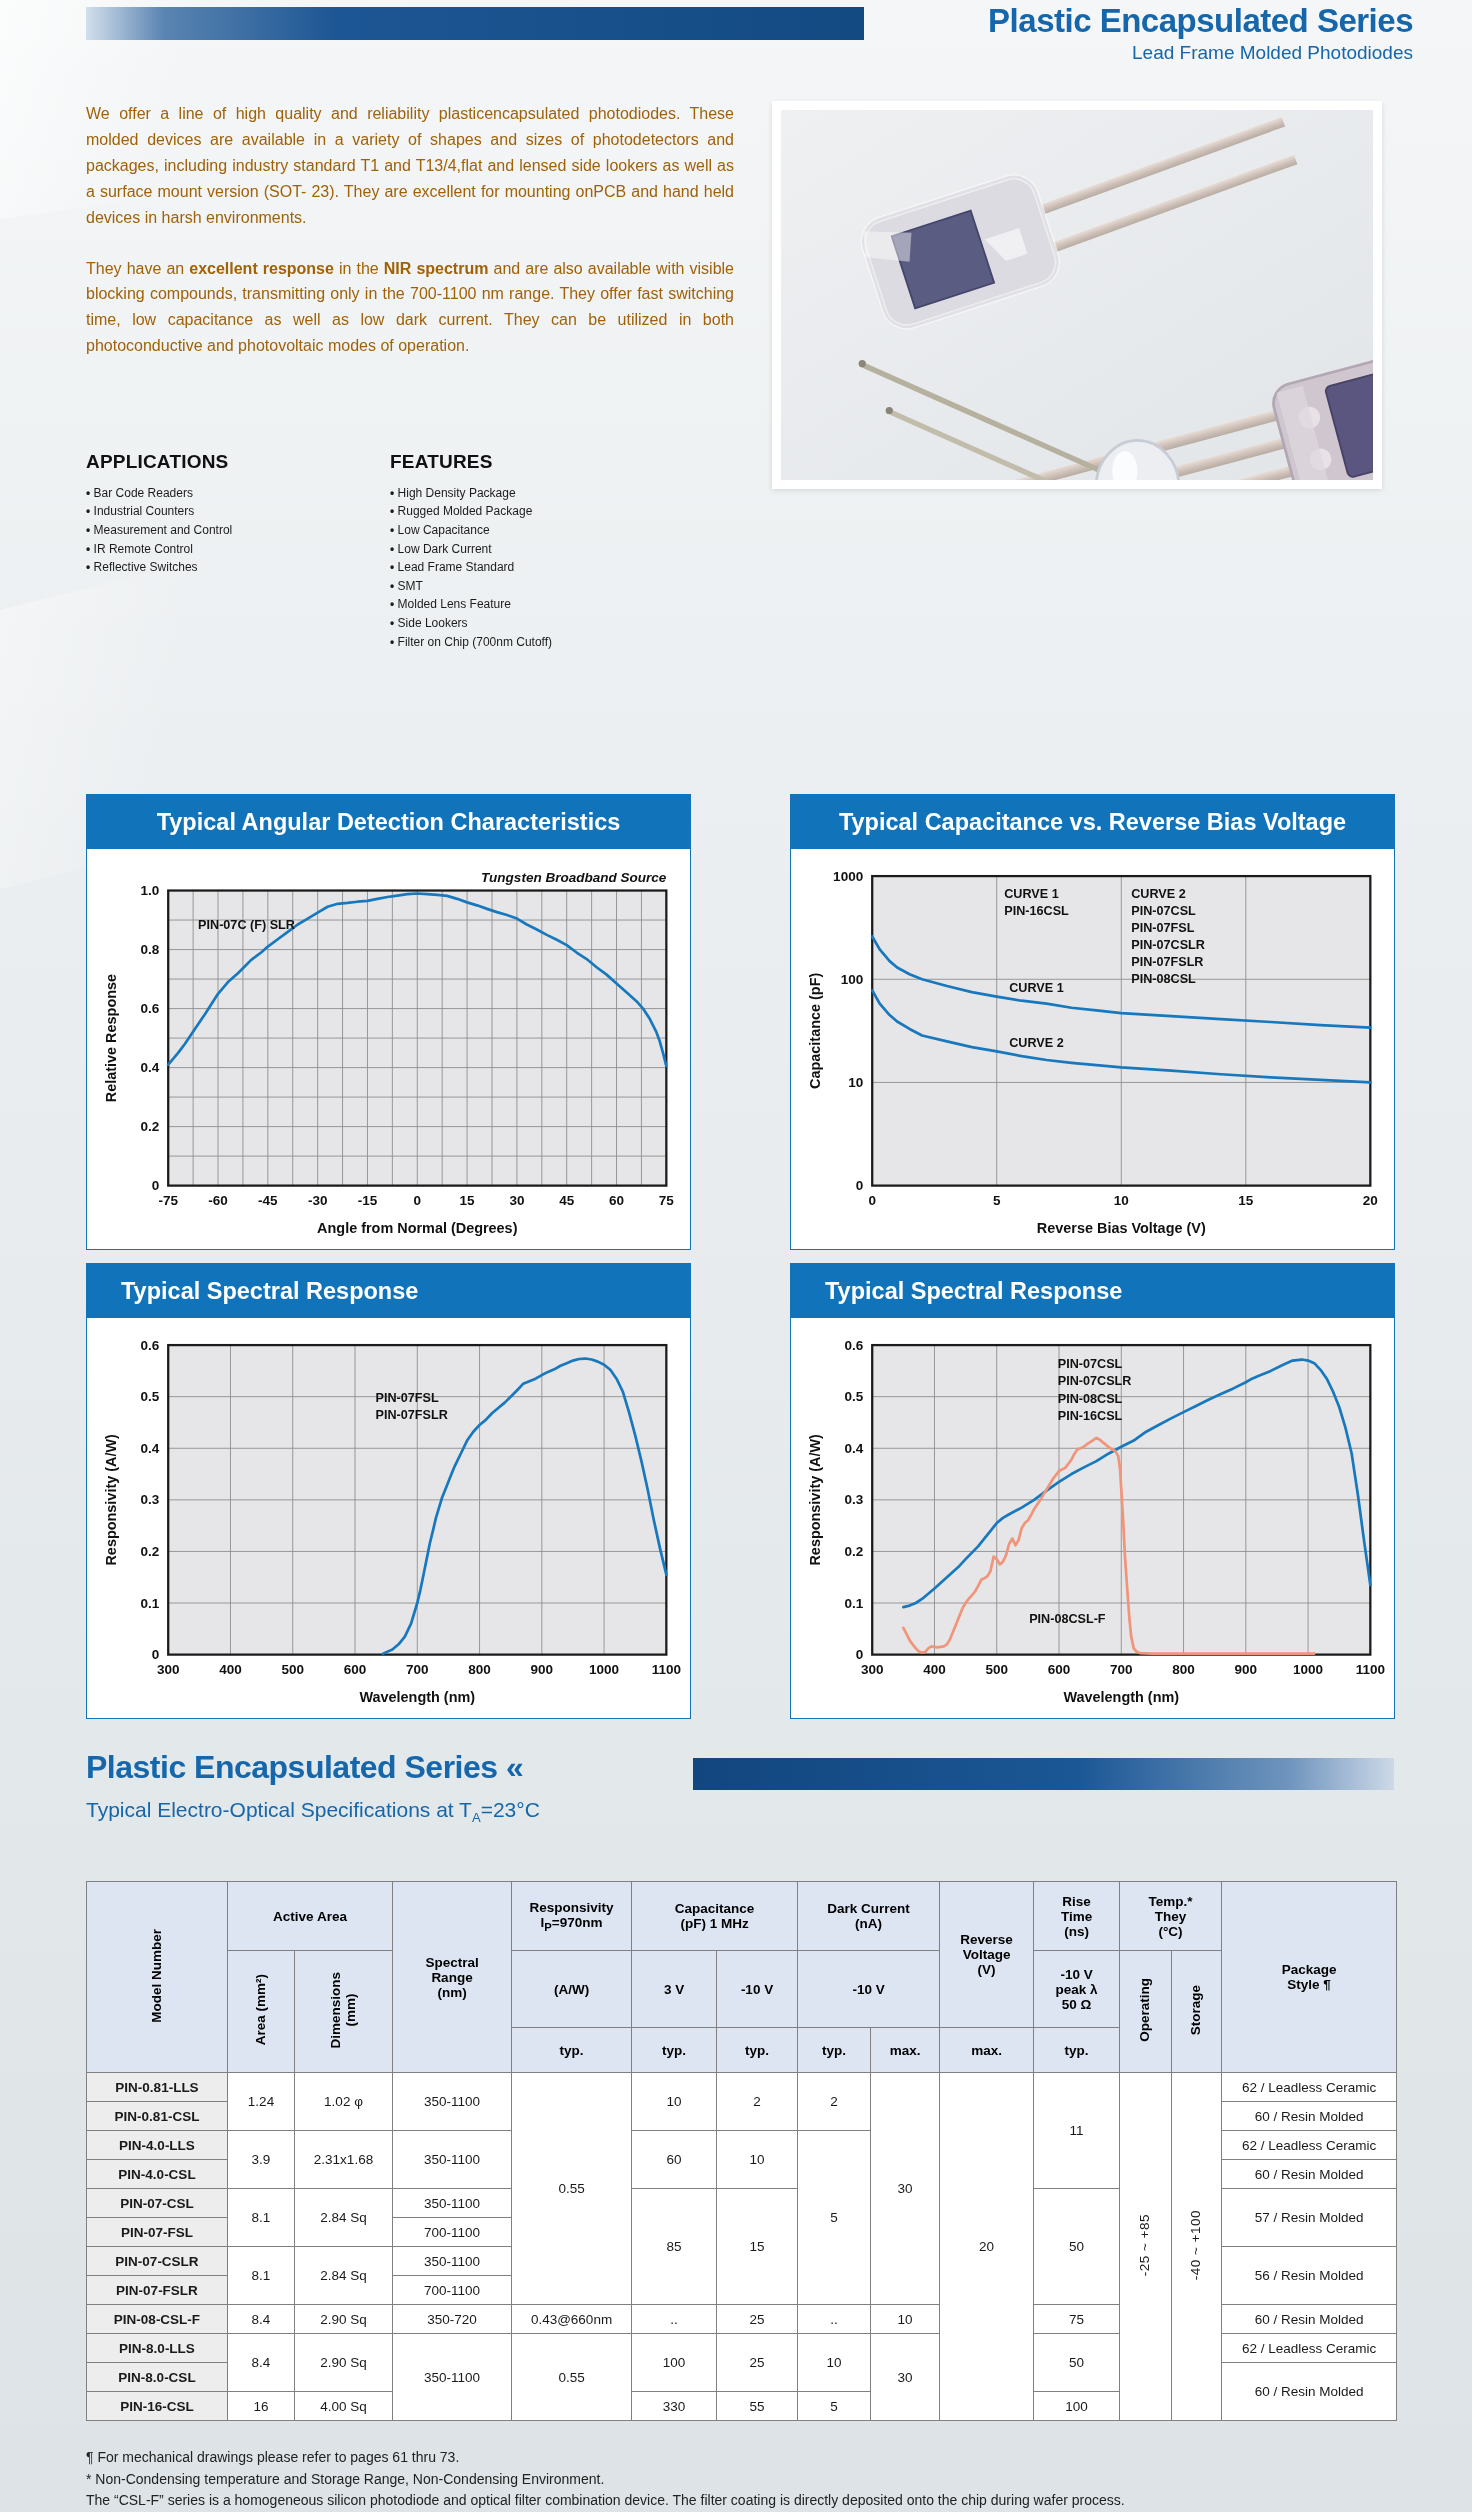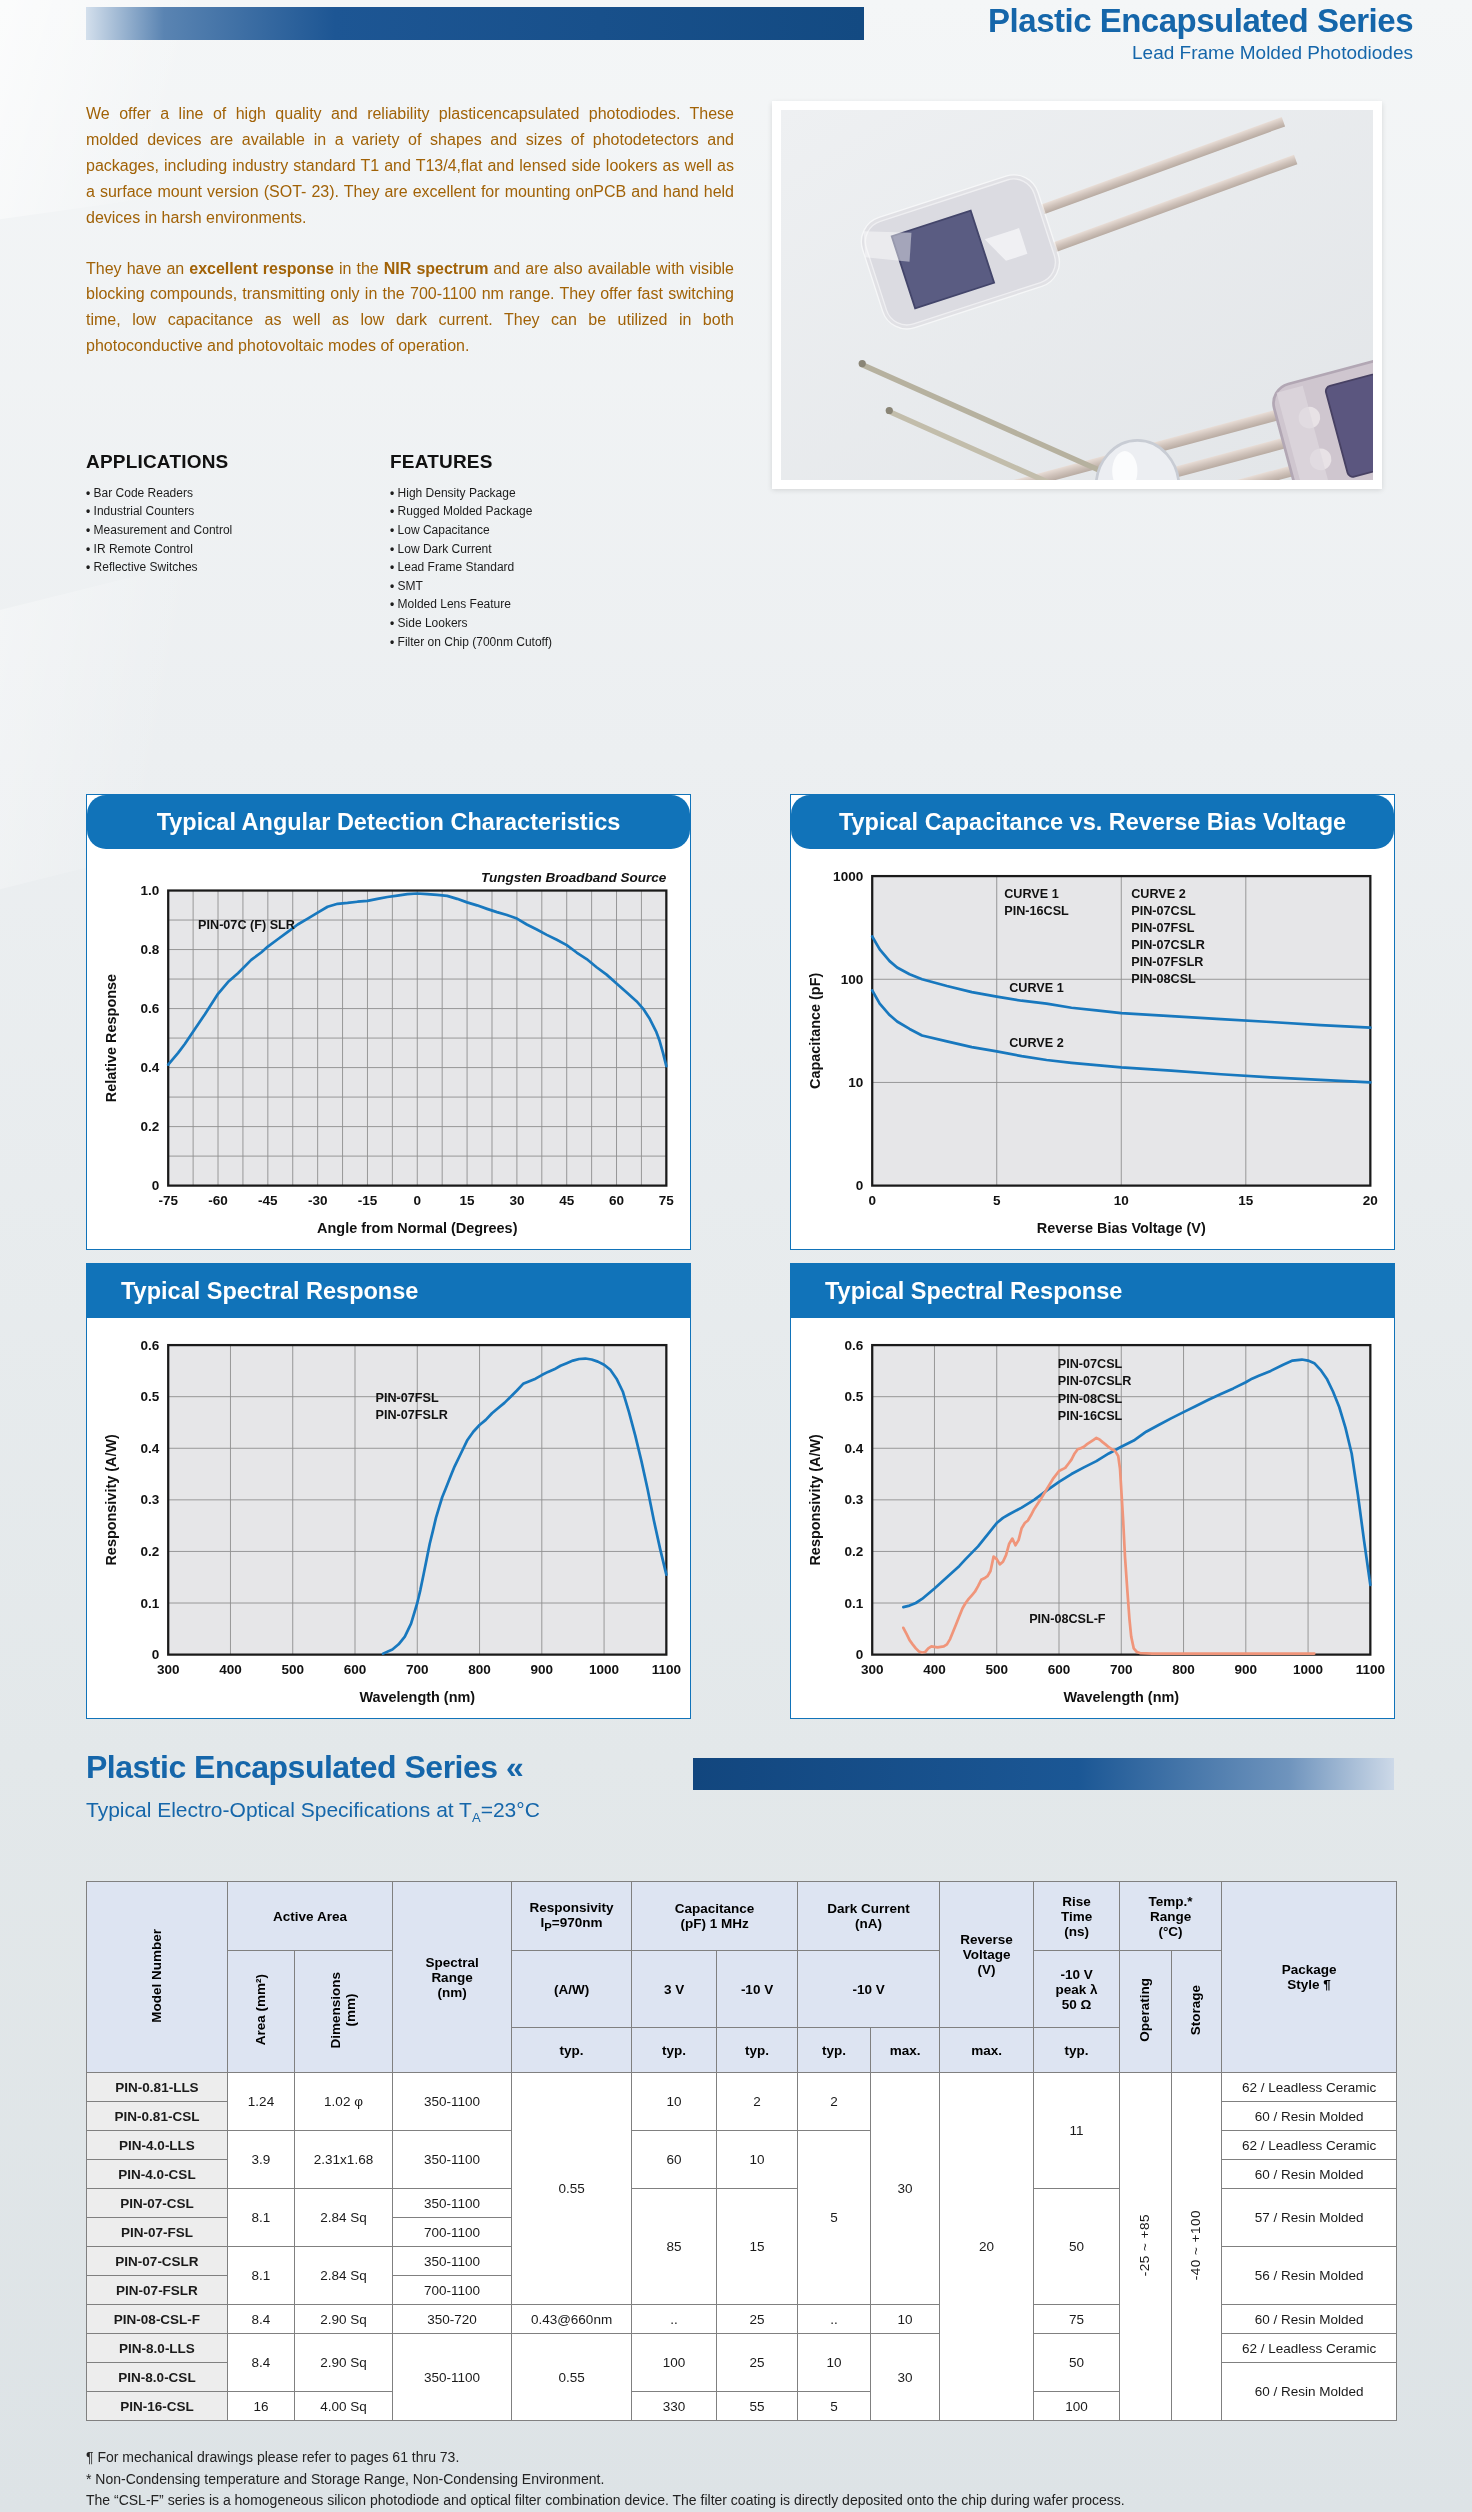--- a/index.html
+++ b/index.html
@@ -36,21 +36,21 @@
 
   
   #photo{position:absolute;left:772px;top:101px;width:610px;height:388px;background:#ffffff;
     box-shadow:0 1.8px 5.4px rgba(0,0,0,.12);}
   #photo svg{position:absolute;left:9px;top:9px;}
 
   
   .panel{position:absolute;width:605px;height:456px;background:#ffffff;border:1.8px solid #1173b9;box-sizing:border-box;}
   .panel-h{height:54px;background:#1173b9;color:#ffffff;font-size:23.5px;font-weight:bold;
     display:flex;align-items:center;box-sizing:border-box;}
-  .panel-h.center{justify-content:center;border-radius:19px;}
+  .panel-h.center{justify-content:center;}
   .panel-h.left{padding-left:34px;}
   .panel-body{position:relative;width:601px;height:398px;}
   #panel-angular{left:86px;top:794px;}
   #panel-capacitance{left:790px;top:794px;}
   #panel-spectral1{left:86px;top:1263px;}
   #panel-spectral2{left:790px;top:1263px;}
 
   
   #sec-title{position:absolute;left:86px;top:1749px;font-size:32px;font-weight:bold;color:#1566aa;letter-spacing:-0.5px;}
   #sec-bar{position:absolute;left:693px;top:1758px;width:701px;height:32px;
@@ -387,21 +387,21 @@
 (pF) 1 MHz</th>
       <th colspan="2" class="pre">Dark Current
 (nA)</th>
       <th rowspan="2" class="pre">Reverse
 Voltage
 (V)</th>
       <th class="pre">Rise
 Time
 (ns)</th>
       <th colspan="2" class="pre">Temp.*
-Range
+They
 (°C)</th>
       <th rowspan="3" class="pre">Package
 Style ¶</th>
     </tr>
     <tr class="hB">
       <th rowspan="2"><span class="vert">Area (mm²)</span></th>
       <th rowspan="2"><span class="vert">Dimensions
 (mm)</span></th>
       <th>(A/W)</th>
       <th>3 V</th>

